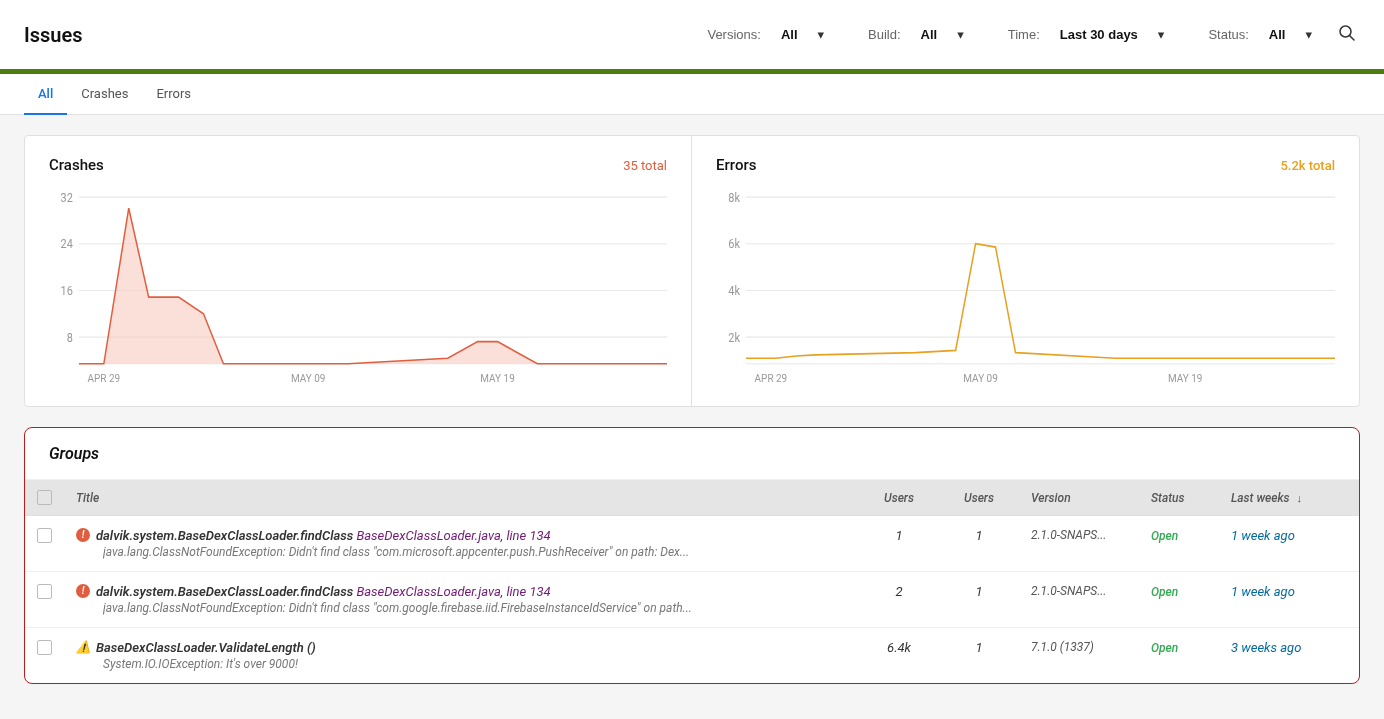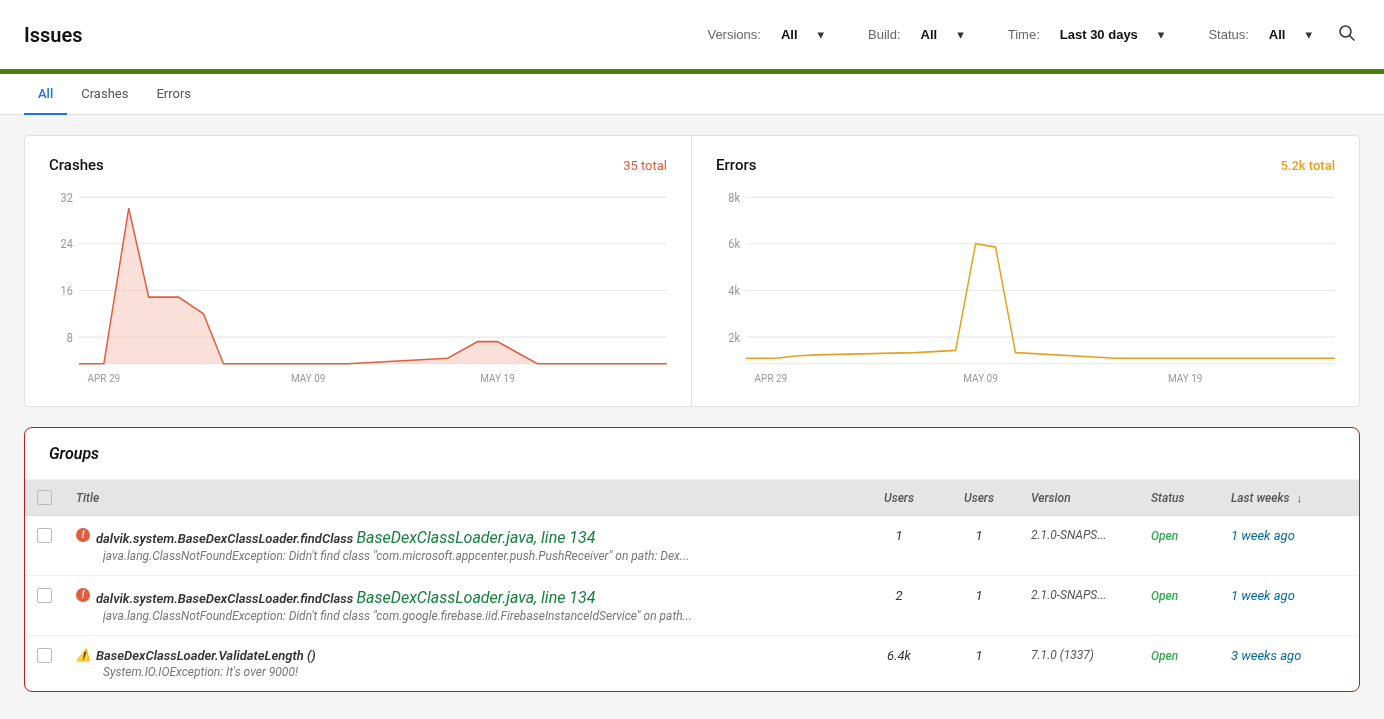--- a/index.html
+++ b/index.html
@@ -48,21 +48,21 @@
     .col-status { width: 80px; }
     .col-last { width: 140px; }
     
     .checkbox { width: 15px; height: 15px; border: 1px solid #bbb; border-radius: 2px; cursor: pointer; }
     
     .issue-icon-crash { display: inline-block; width: 14px; height: 14px; background: #e05e3f; border-radius: 50%; color: white; font-size: 10px; font-weight: bold; text-align: center; line-height: 14px; margin-right: 4px; flex-shrink: 0; }
     .issue-icon-warning { display: inline-block; width: 14px; height: 14px; font-size: 12px; margin-right: 4px; flex-shrink: 0; }
     
     .issue-title-row { display: flex; align-items: flex-start; gap: 2px; }
     .issue-method { font-weight: 600; color: #333; font-size: 13px; }
-    .issue-file { font-weight: 400; color: #15803d; font-size: 16px; margin-top: 24px; }
+    .issue-file { font-weight: 400; color: #701a75; font-size: 13px; margin-top: 24px; }
     .issue-detail { font-size: 12px; color: #777; margin-top: 2px; white-space: nowrap; overflow: hidden; text-overflow: ellipsis; max-width: 650px; margin-left: 27px; }
     
     .status-open { color: #34a853; font-size: 12px; font-weight: 500; }
     
     .count-cell { text-align: center; font-size: 13px; }
     .users-cell { text-align: center; font-size: 13px; }
     .version-cell { font-size: 12px; color: #555; }
     .last-report-cell { font-size: 13px; color: #0369a1; }
     
     .th-center { text-align: center !important; }

